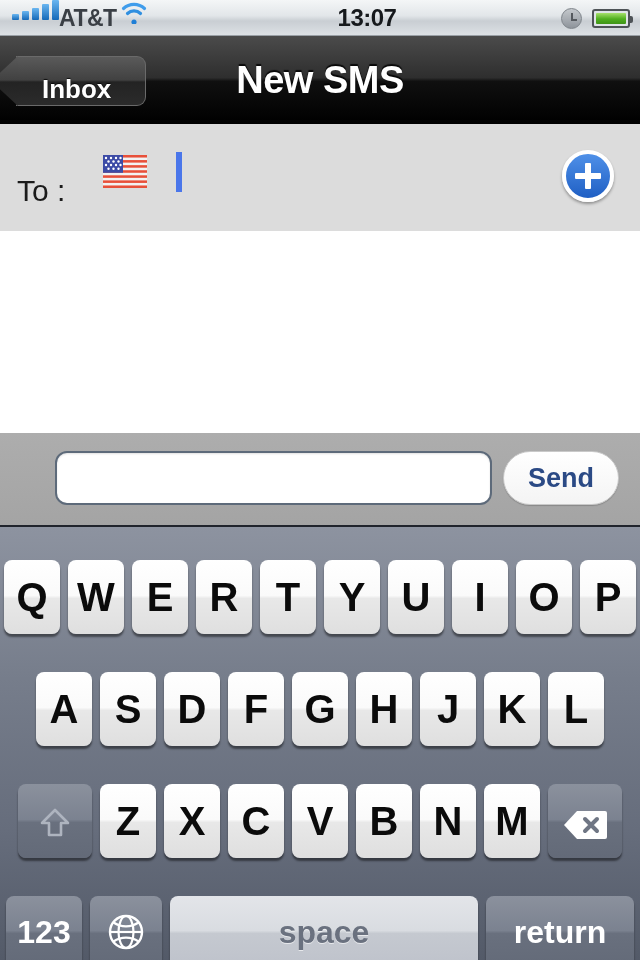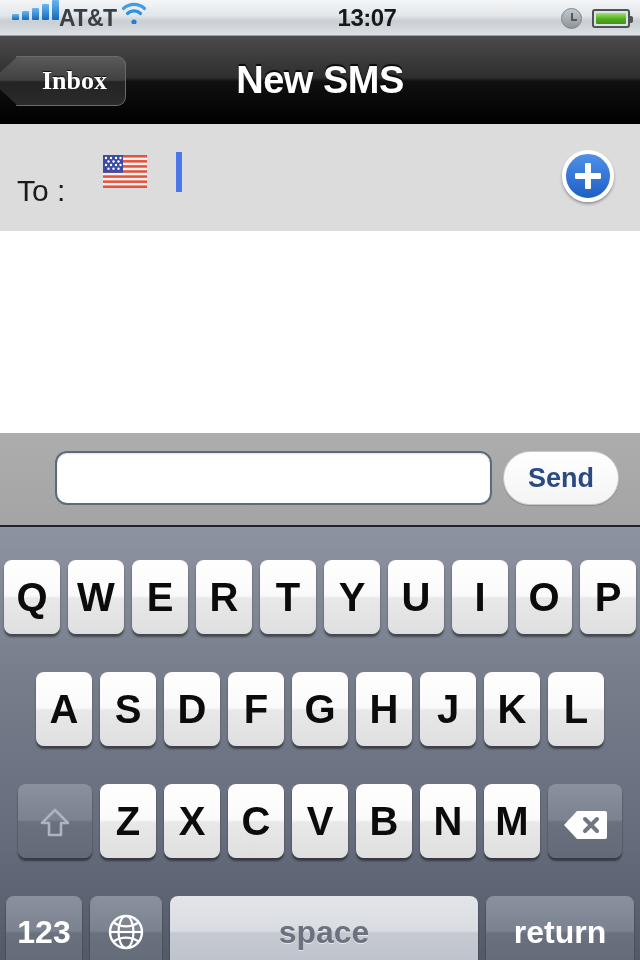--- a/index.html
+++ b/index.html
@@ -56,26 +56,25 @@
     position:absolute;left:0;top:0;width:640px;height:88px;line-height:88px;text-align:center;
     color:#fff;font-size:38px;font-weight:bold;letter-spacing:-0.5px;
     text-shadow:0 -2px 1px rgba(0,0,0,.85);
     border-radius:19px;
   }
   .back-btn{
     position:absolute;left:16px;top:20px;height:50px;
     display:flex;align-items:center;
   }
   .back-shape{
-    position:relative;height:50px;padding:0 18px 0 26px;
-    display:flex;align-items:center;
+    position:relative;height:50px;padding:0 34px 0 26px;
+    display:flex;align-items:flex-end;
     background:linear-gradient(to bottom,#5a5a5a 0%,#414141 48%,#232323 52%,#2b2b2b 100%);
     border:1px solid #6a6a6a;border-left:none;border-radius:0 9px 9px 0;
     box-sizing:border-box;
-    font-family:Liberation Serif, serif;
   }
   .back-shape:before{
     content:"";position:absolute;left:-25px;top:-1px;width:26px;height:50px;
     background:linear-gradient(to bottom,#5a5a5a 0%,#414141 48%,#232323 52%,#2b2b2b 100%);
     clip-path:polygon(100% 0,100% 100%,0 50%);
     border-left:1px solid #6a6a6a;
   }
   .back-label{color:#fff;font-size:26px;font-weight:bold;text-shadow:0 -1px 1px rgba(0,0,0,.8);position:relative;z-index:2;}
 
   

